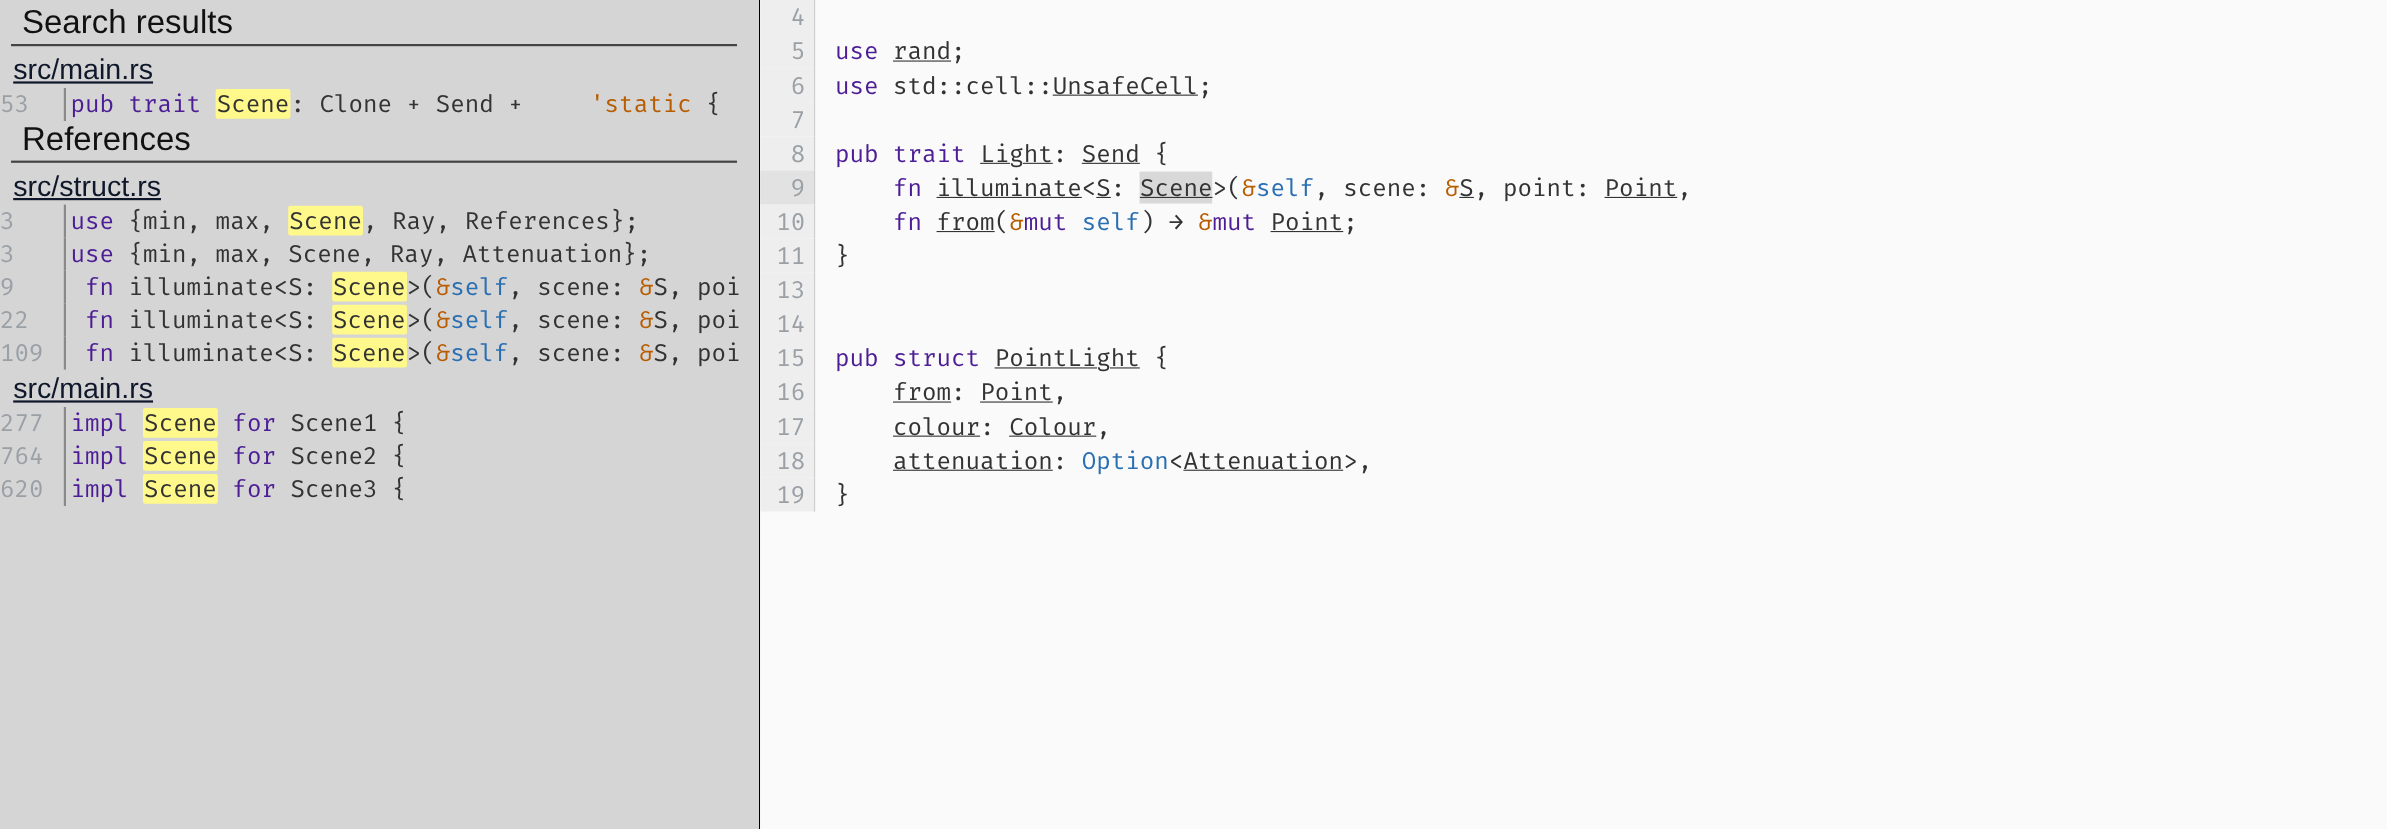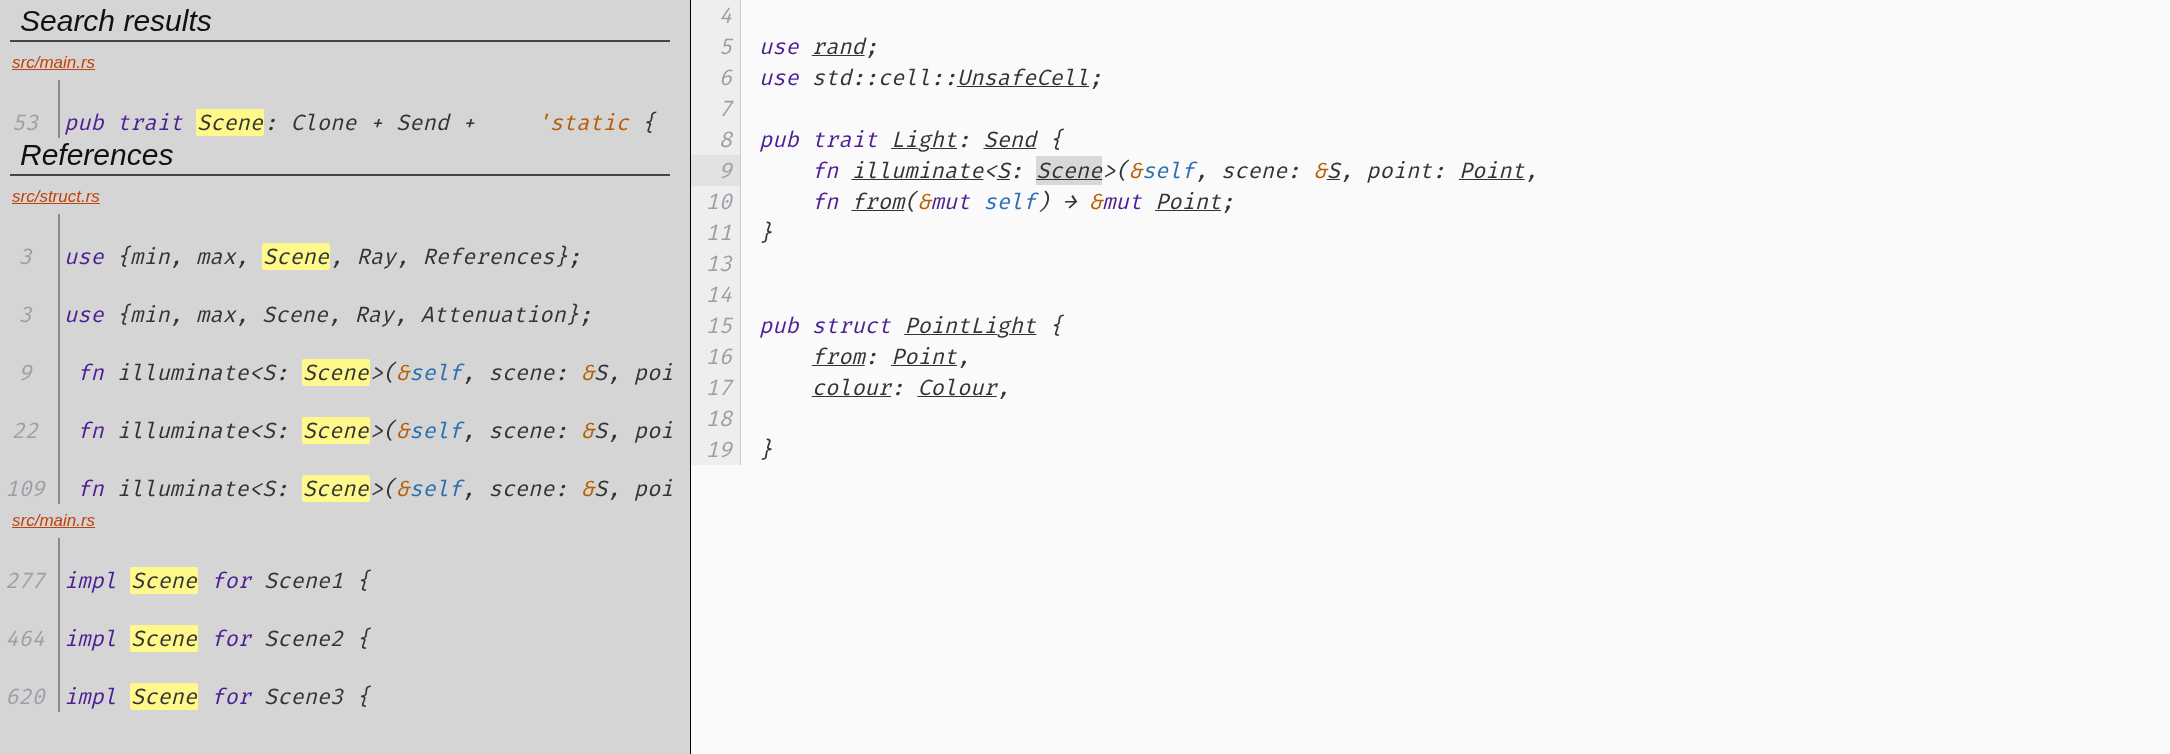--- a/index.html
+++ b/index.html
@@ -10,57 +10,55 @@
     font-size: 22px;
     line-height: 30px;
     color: #333;
     overflow: hidden;
   }
   .split {
     display: grid;
     grid-template-columns: 690px 1px 1fr;
     width: 2170px;
     height: 754px;
-    font-style: italic;
   }
   .divider { background: #000; width: 1px; }
   
   .left {
     background: #d5d5d5;
     padding: 4px 0 0 0;
     overflow: hidden;
   }
   .section-hdr {
     font-family: -apple-system, "Helvetica Neue", Arial, sans-serif;
     font-size: 30px;
     font-weight: 400;
     padding: 2px 10px 4px 10px;
     border-bottom: 2px solid #444;
     margin: 0 20px 4px 10px;
     color: #111;
   }
   .filepath {
     font-family: -apple-system, "Helvetica Neue", Arial, sans-serif;
-    font-size: 17px;
+    font-size: 26px;
     padding: 2px 10px 2px 12px;
     text-decoration: underline;
-    color: #c2410c;
+    color: #0f172a;
   }
   .result-line {
     display: flex;
     align-items: baseline;
     white-space: pre;
   }
   .ln {
     display: inline-block;
     width: 58px;
-    text-align: center;
+    text-align: left;
     color: #9aa0a6;
     padding-right: 8px;
-    margin-top: 28px;
   }
   .bar {
     display: inline-block;
     width: 2px;
     background: #8a8a8a;
     align-self: stretch;
     margin-right: 4px;
   }
   .hl { background: #fff98c; border-radius: 2px; padding: 0 1px; }
   .kw   { color: #4c1d95; }
@@ -110,21 +108,21 @@
     <div class="section-hdr">References</div>
     <div id="ref-groups">
         <div class="filepath">src/struct.rs</div>
         <div class="result-line"><span class="ln">3</span><span class="bar"></span><span><span class="kw">use</span><span> {min, max, </span><span class="hl">Scene</span><span>, Ray, References};</span></span></div>
         <div class="result-line"><span class="ln">3</span><span class="bar"></span><span><span class="kw">use</span><span> {min, max, Scene, Ray, Attenuation};</span></span></div>
         <div class="result-line"><span class="ln">9</span><span class="bar"></span><span><span> </span><span class="kw">fn</span><span> illuminate&lt;S: </span><span class="hl">Scene</span><span>&gt;(</span><span class="amp">&amp;</span><span class="self">self</span><span>, scene: </span><span class="amp">&amp;</span><span>S, poi</span></span></div>
         <div class="result-line"><span class="ln">22</span><span class="bar"></span><span><span> </span><span class="kw">fn</span><span> illuminate&lt;S: </span><span class="hl">Scene</span><span>&gt;(</span><span class="amp">&amp;</span><span class="self">self</span><span>, scene: </span><span class="amp">&amp;</span><span>S, poi</span></span></div>
         <div class="result-line"><span class="ln">109</span><span class="bar"></span><span><span> </span><span class="kw">fn</span><span> illuminate&lt;S: </span><span class="hl">Scene</span><span>&gt;(</span><span class="amp">&amp;</span><span class="self">self</span><span>, scene: </span><span class="amp">&amp;</span><span>S, poi</span></span></div>
         <div class="filepath">src/main.rs</div>
         <div class="result-line"><span class="ln">277</span><span class="bar"></span><span><span class="kw">impl</span><span> </span><span class="hl">Scene</span><span> </span><span class="kw">for</span><span> Scene1 {</span></span></div>
-        <div class="result-line"><span class="ln">464</span><span class="bar"></span><span><span class="kw">impl</span><span> </span><span class="hl">Scene</span><span> </span><span class="kw">for</span><span> Scene2 {</span></span></div>
+        <div class="result-line"><span class="ln">764</span><span class="bar"></span><span><span class="kw">impl</span><span> </span><span class="hl">Scene</span><span> </span><span class="kw">for</span><span> Scene2 {</span></span></div>
         <div class="result-line"><span class="ln">620</span><span class="bar"></span><span><span class="kw">impl</span><span> </span><span class="hl">Scene</span><span> </span><span class="kw">for</span><span> Scene3 {</span></span></div>
       </div>
   </div>
 
   <div class="divider"></div>
 
   <div class="right">
     <div id="codelines">
         <div class="codeline"><span class="gutter">4</span><span class="codetext"></span></div>
         <div class="codeline"><span class="gutter">5</span><span class="codetext"><span class="kw">use</span><span> </span><span class="und">rand</span><span>;</span></span></div>
@@ -132,17 +130,17 @@
         <div class="codeline"><span class="gutter">7</span><span class="codetext"></span></div>
         <div class="codeline"><span class="gutter">8</span><span class="codetext"><span class="kw">pub</span><span> </span><span class="kw">trait</span><span> </span><span class="und">Light</span><span>: </span><span class="und">Send</span><span> {</span></span></div>
         <div class="codeline"><span class="gutter cur">9</span><span class="codetext"><span>    </span><span class="kw">fn</span><span> </span><span class="und">illuminate</span><span>&lt;</span><span class="und">S</span><span>: </span><span class="und selbg">Scene</span><span>&gt;(</span><span class="amp">&amp;</span><span class="self">self</span><span>, scene: </span><span class="amp">&amp;</span><span class="und">S</span><span>, point: </span><span class="und">Point</span><span>,</span></span></div>
         <div class="codeline"><span class="gutter">10</span><span class="codetext"><span>    </span><span class="kw">fn</span><span> </span><span class="und">from</span><span>(</span><span class="amp">&amp;</span><span class="kw">mut</span><span> </span><span class="self">self</span><span>) → </span><span class="amp">&amp;</span><span class="kw">mut</span><span> </span><span class="und">Point</span><span>;</span></span></div>
         <div class="codeline"><span class="gutter">11</span><span class="codetext"><span>}</span></span></div>
         <div class="codeline"><span class="gutter">13</span><span class="codetext"></span></div>
         <div class="codeline"><span class="gutter">14</span></div>
         <div class="codeline"><span class="gutter">15</span><span class="codetext"><span class="kw">pub</span><span> </span><span class="kw">struct</span><span> </span><span class="und">PointLight</span><span> {</span></span></div>
         <div class="codeline"><span class="gutter">16</span><span class="codetext"><span>    </span><span class="und">from</span><span>: </span><span class="und">Point</span><span>,</span></span></div>
         <div class="codeline"><span class="gutter">17</span><span class="codetext"><span>    </span><span class="und">colour</span><span>: </span><span class="und">Colour</span><span>,</span></span></div>
-        <div class="codeline"><span class="gutter">18</span></div>
+        <div class="codeline"><span class="gutter">18</span><span class="codetext"><span>    </span><span class="und">attenuation</span><span>: </span><span class="typ">Option</span><span>&lt;</span><span class="und">Attenuation</span><span>&gt;,</span></span></div>
         <div class="codeline"><span class="gutter">19</span><span class="codetext"><span>}</span></span></div>
       </div>
   </div>
 </div>
 
 </body></html>

